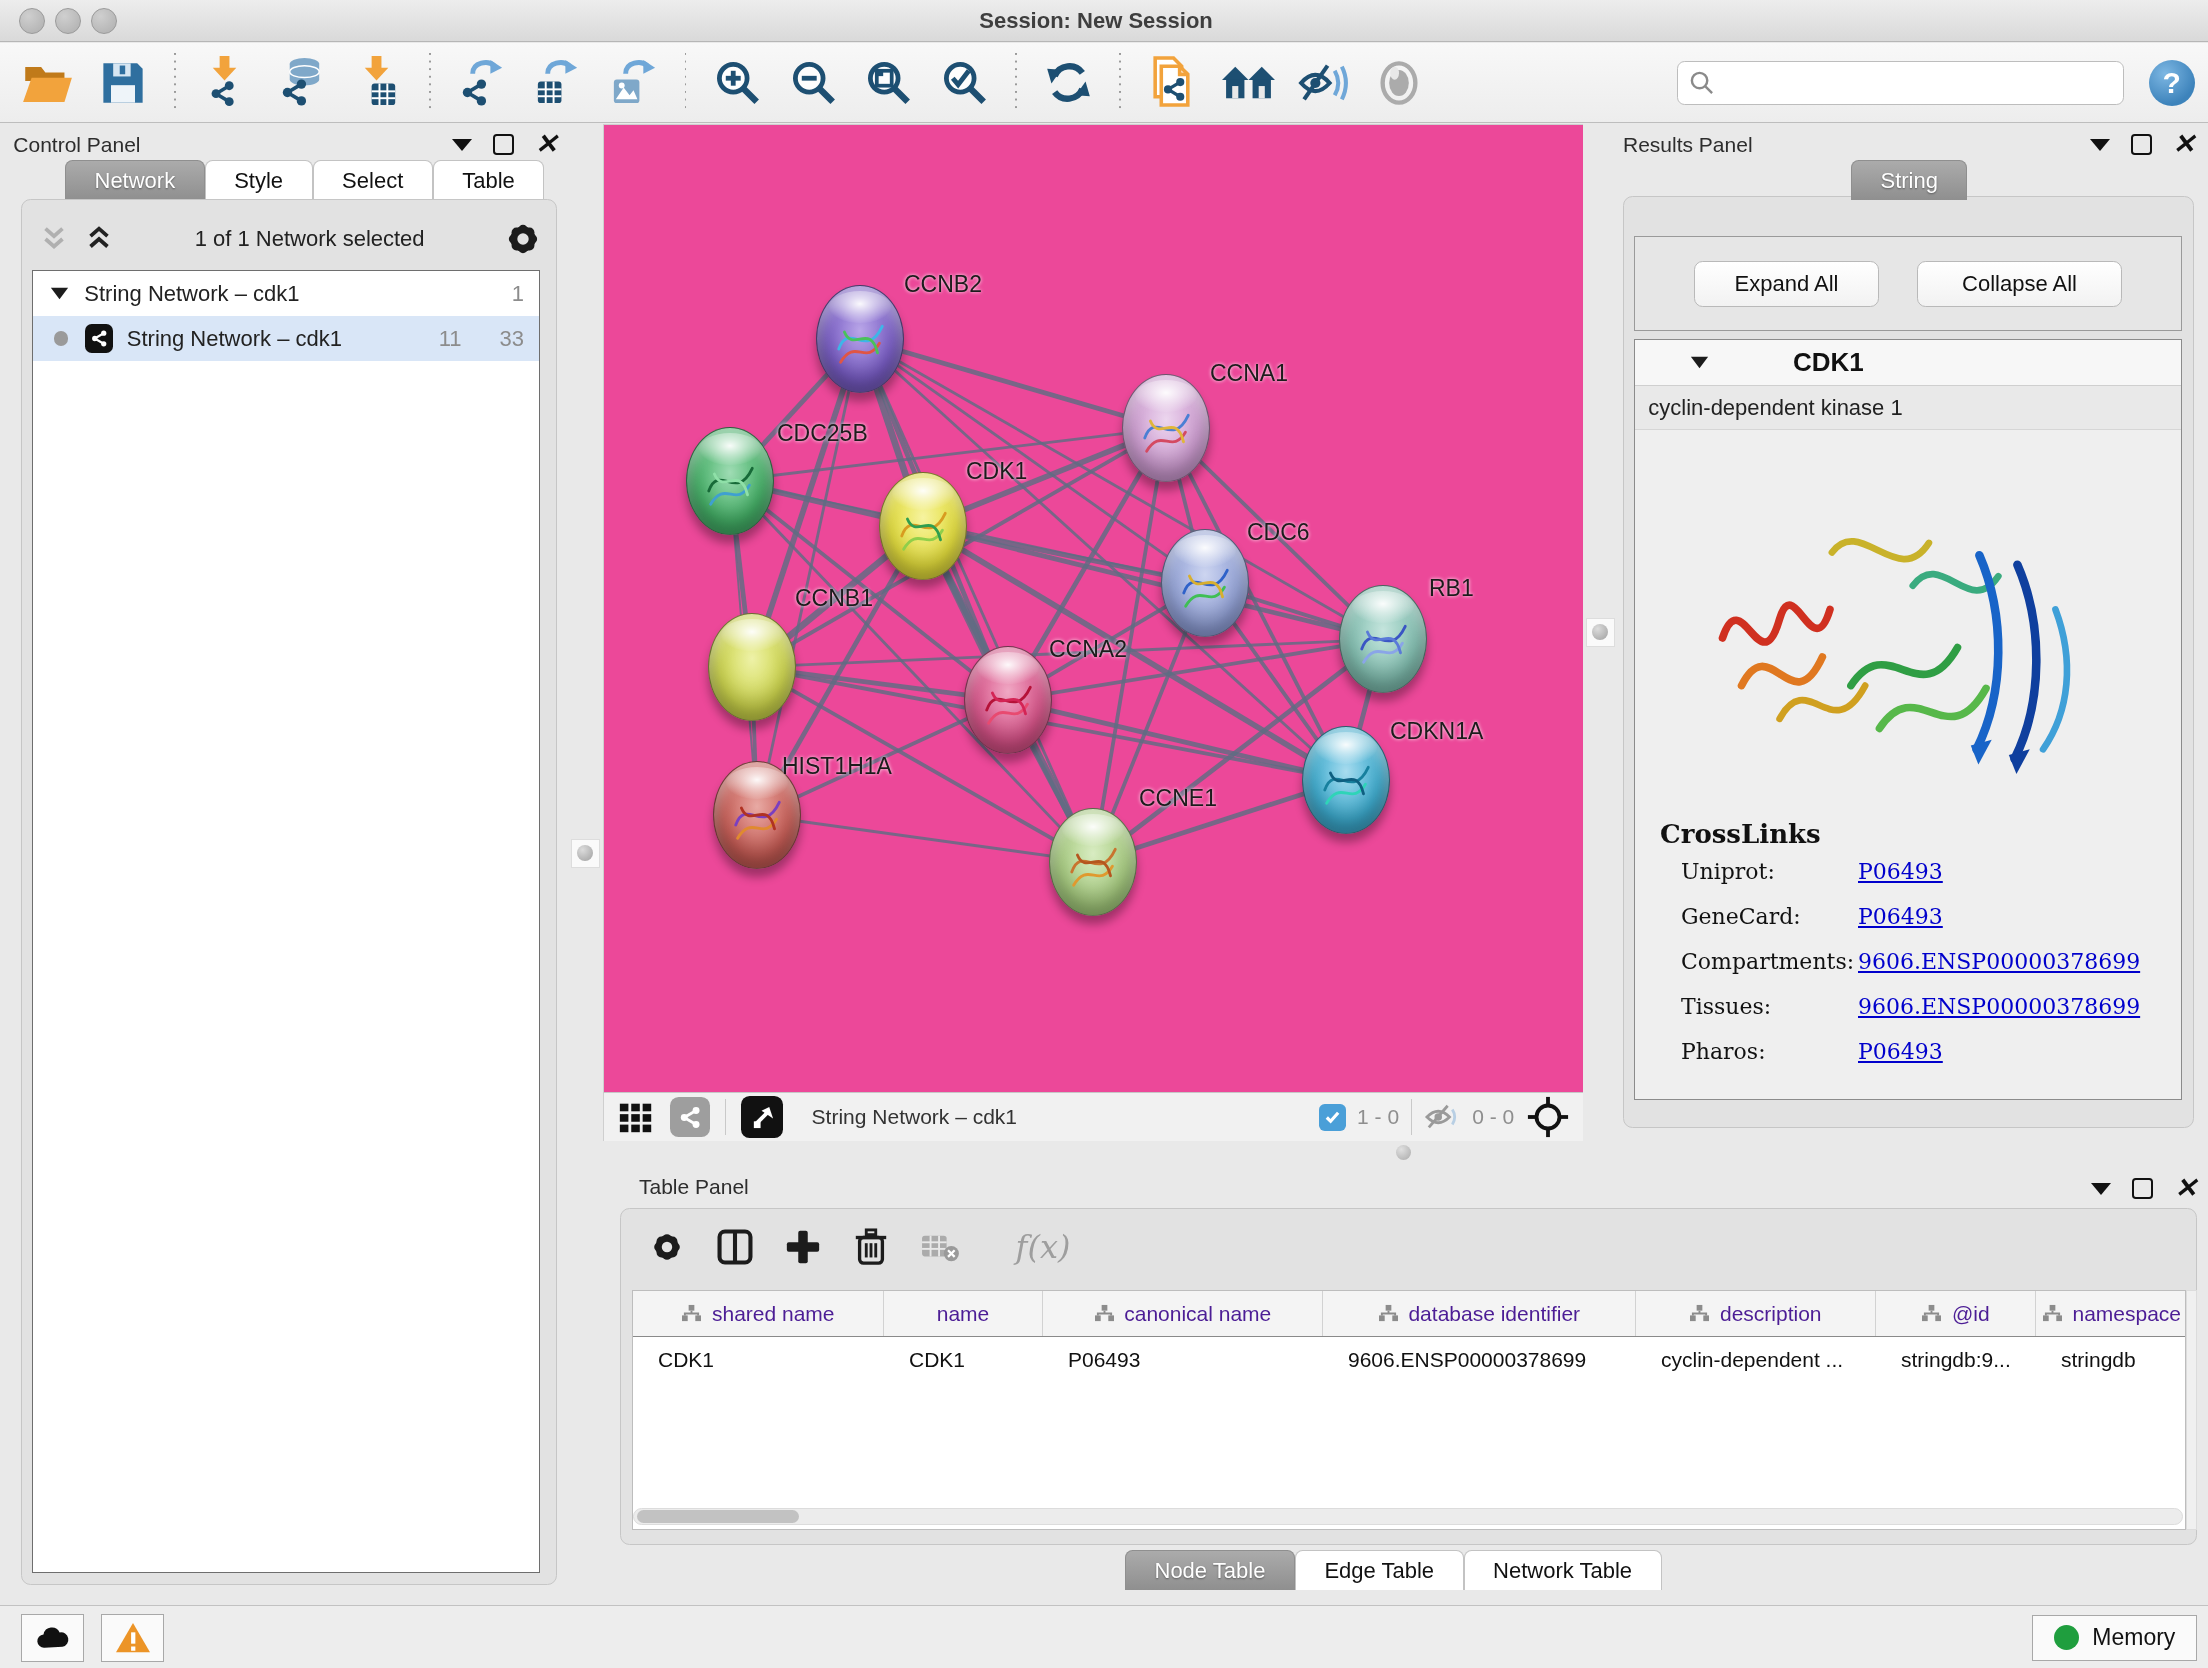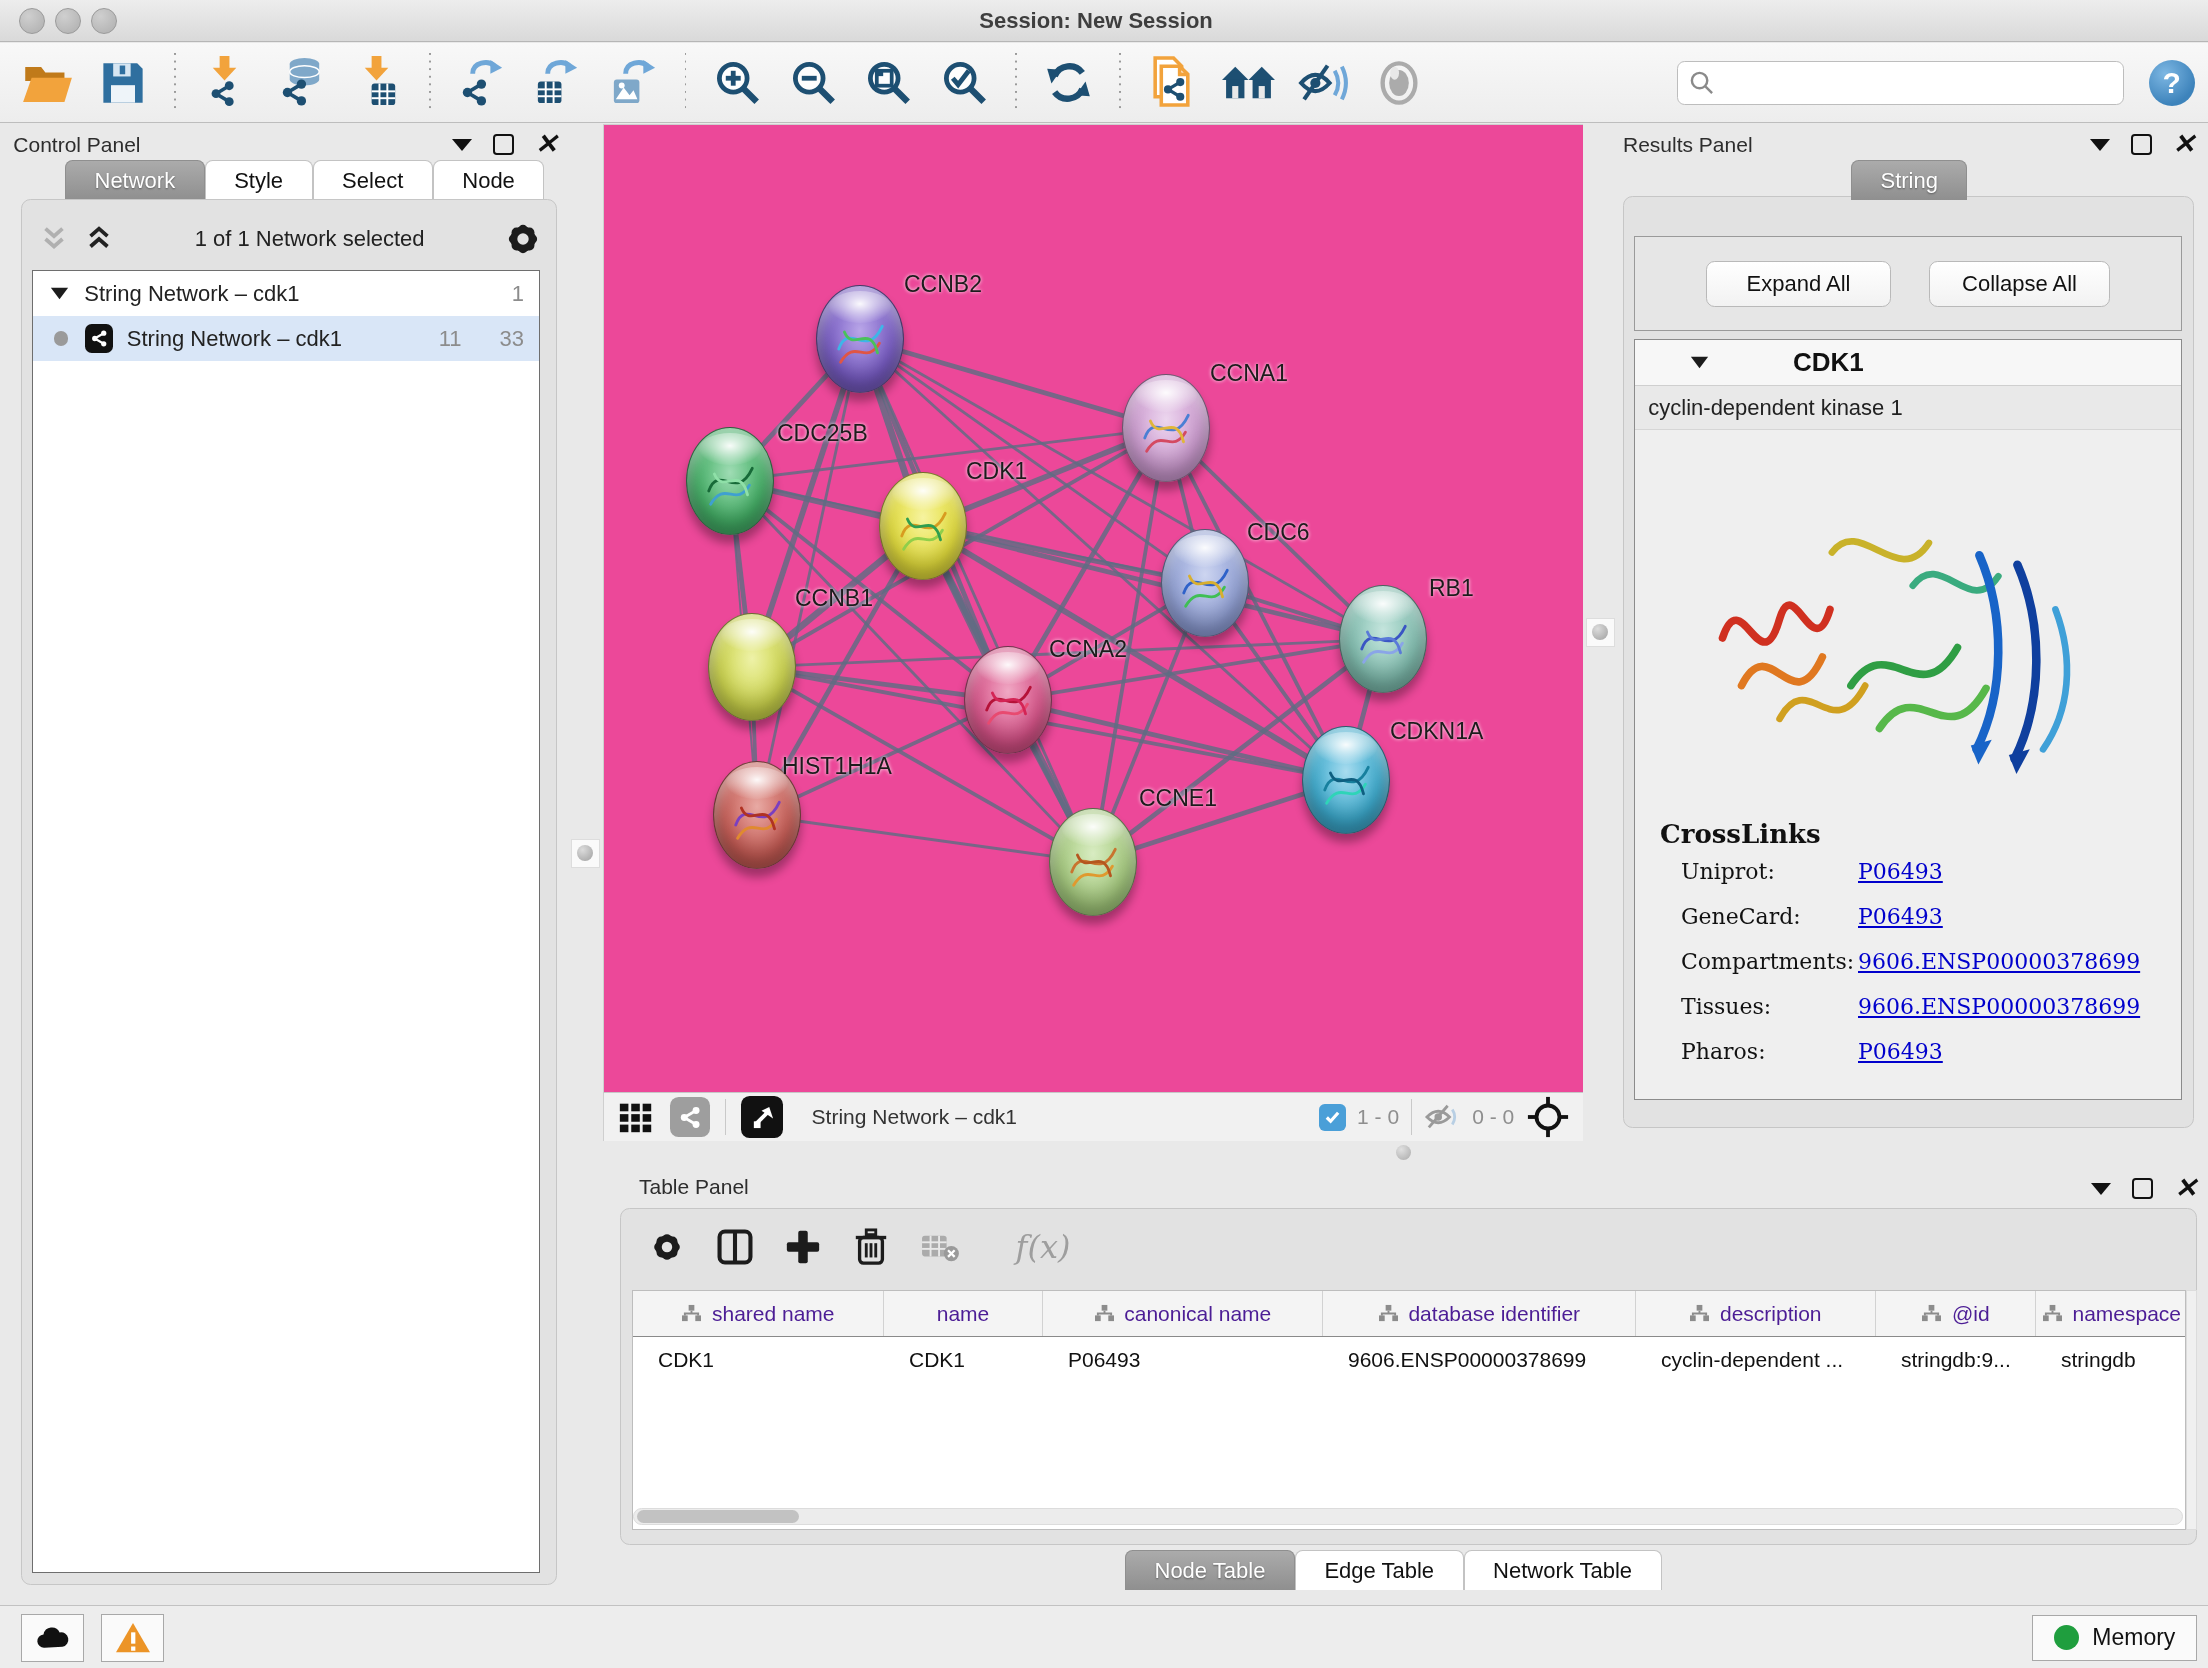--- a/index.html
+++ b/index.html
@@ -337,21 +337,21 @@
   <span class="pctl" style="margin-left:auto; padding-right:7.6px;">
     <i class="tri"></i>
     <i class="flt"></i>
     <i class="cls">✕</i>
   </span>
 </div>
 <div class="abs tabrow" style="left:65px; top:160px;" id="cp-tabs">
     <div class="tab active">Network</div>
     <div class="tab">Style</div>
     <div class="tab">Select</div>
-    <div class="tab">Node</div>
+    <div class="tab">Table</div>
   </div>
 <div class="groupbox" style="left:21px; top:199px; width:536px; height:1386px;"></div>
 <div class="selrow" style="left:38px; top:215px; width:504px; height:48px;">
   <svg width="32" height="32" viewBox="0 0 34 34">
     <polyline points="8,6 17,14 26,6" fill="none" stroke="#b0b0b0" stroke-width="4"></polyline>
     <polyline points="8,17 17,25 26,17" fill="none" stroke="#b0b0b0" stroke-width="4"></polyline>
   </svg>
   <svg width="32" height="32" viewBox="0 0 34 34" style="margin-left:13.3px">
     <polyline points="8,14 17,6 26,14" fill="none" stroke="#222" stroke-width="4"></polyline>
     <polyline points="8,25 17,17 26,25" fill="none" stroke="#222" stroke-width="4"></polyline>
@@ -634,21 +634,21 @@
   <span class="pctl" style="margin-left:auto; padding-right:3.8px;">
     <i class="tri"></i>
     <i class="flt"></i>
     <i class="cls">✕</i>
   </span>
 </div>
 <div class="groupbox" style="left:1623px; top:196px; width:571px; height:932px;"></div>
 <div class="tab active abs" style="left:1851px; top:160px;">String</div>
 <div class="abs" style="left:1634px; top:236px; width:548px; height:95px; border:1.9px solid #9a9a9a; background:#e6e6e6; display:flex; align-items:center; justify-content:center; gap:38px;">
   <button class="rbtn" style="width:185px; height:46px;">Expand All</button>
-  <button class="rbtn" style="width:181px; height:46px;">Collapse All</button>
+  <button class="rbtn" style="width:205px; height:46px;">Collapse All</button>
 </div>
 <div class="cdk1box" style="left:1634px; top:339px; width:548px; height:761px;">
   <div class="cdk1head">
     <svg width="23" height="23" viewBox="0 0 24 24" style="margin-left:53px">
       <polygon points="3,6 21,6 12,18" fill="#1c1c1c"></polygon>
     </svg>
     <span style="font-size:26px; font-weight:bold; color:#111; margin-left:82px;">CDK1</span>
   </div>
   <div class="cdk1sub">cyclin-dependent kinase 1</div>
   <svg width="438" height="371" viewBox="0 0 460 390" style="display:block; margin:13.3px auto 0;">

